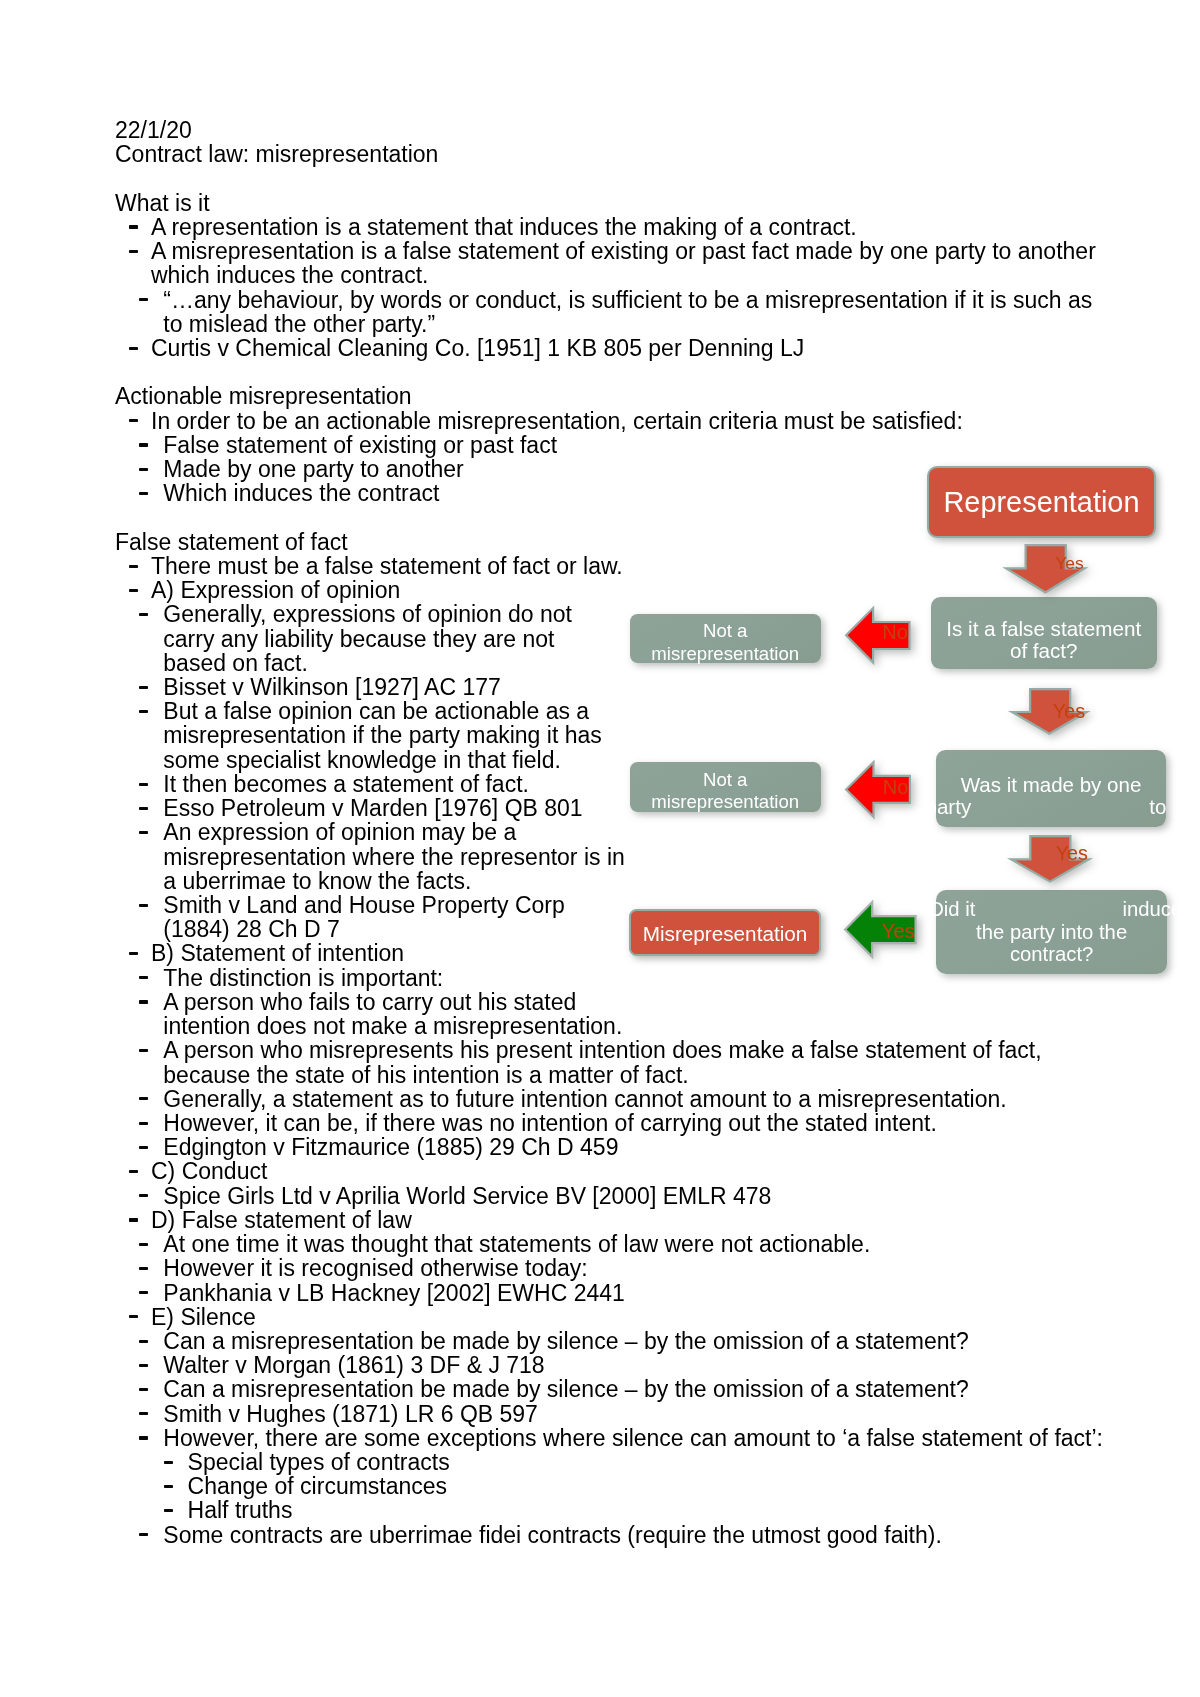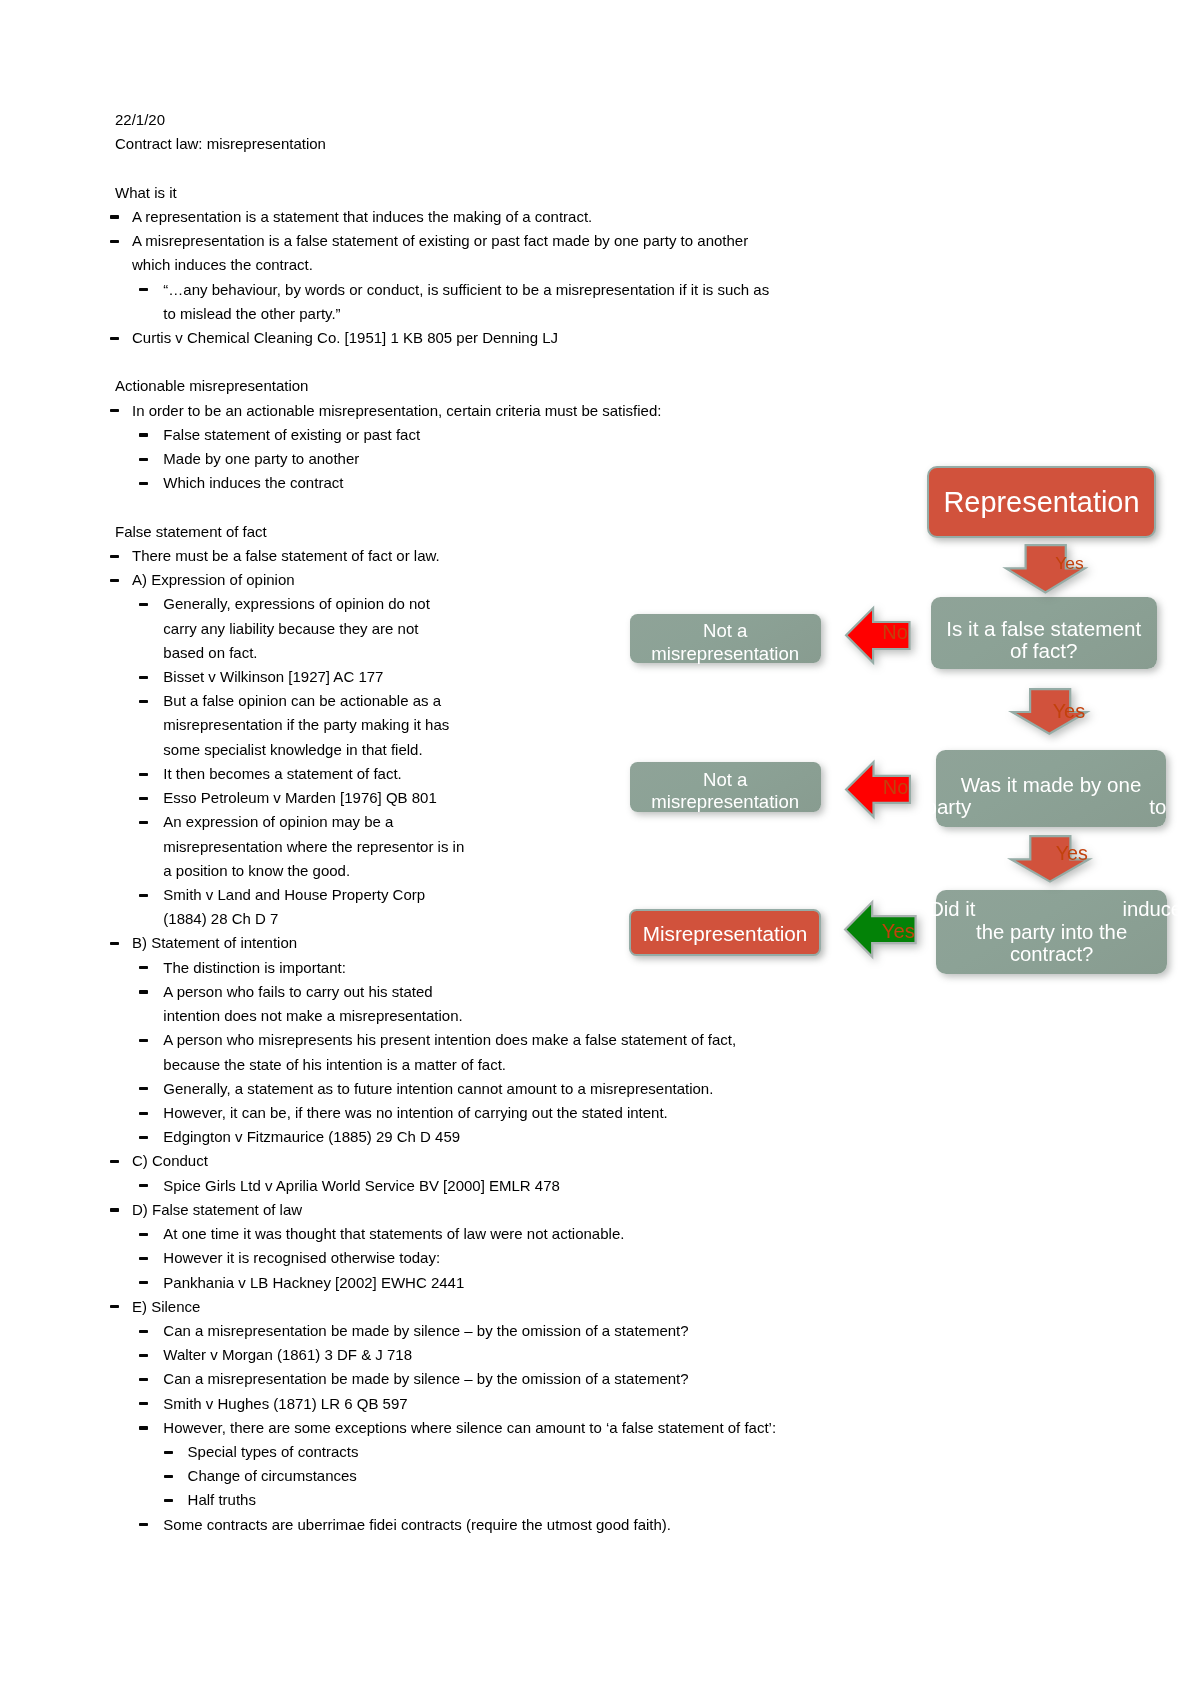--- a/index.html
+++ b/index.html
@@ -3,26 +3,26 @@
 <meta charset="utf-8">
 <title>Contract law: misrepresentation</title>
 <style>
   html,body{margin:0;padding:0;}
   body{width:1200px;height:1697px;background:#ffffff;
        font-family:"Liberation Sans",sans-serif;color:#000;
        position:relative;overflow:hidden;}
   .page{position:absolute;left:0;top:0;width:1200px;height:1697px;background:#fff;}
 
   
-  .notes{position:absolute;left:115px;top:108px;width:1010px;font-size:15px;}
+  .notes{position:absolute;left:115px;top:118px;width:1010px;font-size:23px;}
   .para{position:relative;}
   .bul{position:absolute;width:9.1px;height:3.1px;background:#070707;border-radius:0.8px;}
   .ln{line-height:24.22px;height:24.22px;white-space:pre;}
   .lvl0{margin-left:0px;}
-  .lvl1{margin-left:17px;}
+  .lvl1{margin-left:36px;}
   .lvl2{margin-left:48.3px;}
   .lvl3{margin-left:72.6px;}
   .lvl1 .bul{left:-22.1px;top:10.6px;}
   .lvl2 .bul{left:-24.2px;top:10.6px;}
   .lvl3 .bul{left:-23.9px;top:10.6px;}
   .blank{height:24.22px;}
 
   
   .flow{position:absolute;left:0;top:0;width:1200px;height:1697px;}
   .node{position:absolute;box-sizing:border-box;border-radius:11px;
@@ -126,21 +126,21 @@
         <div class="ln">It then becomes a statement of fact.</div>
       </div>
   <div class="para lvl2">
         <i class="bul"></i>
         <div class="ln">Esso Petroleum v Marden [1976] QB 801</div>
       </div>
   <div class="para lvl2">
         <i class="bul"></i>
         <div class="ln">An expression of opinion may be a</div>
         <div class="ln">misrepresentation where the representor is in</div>
-        <div class="ln">a position to know the good.</div>
+        <div class="ln">a uberrimae to know the facts.</div>
       </div>
   <div class="para lvl2">
         <i class="bul"></i>
         <div class="ln">Smith v Land and House Property Corp</div>
         <div class="ln">(1884) 28 Ch D 7</div>
       </div>
   <div class="para lvl1">
         <i class="bul"></i>
         <div class="ln">B) Statement of intention</div>
       </div>

